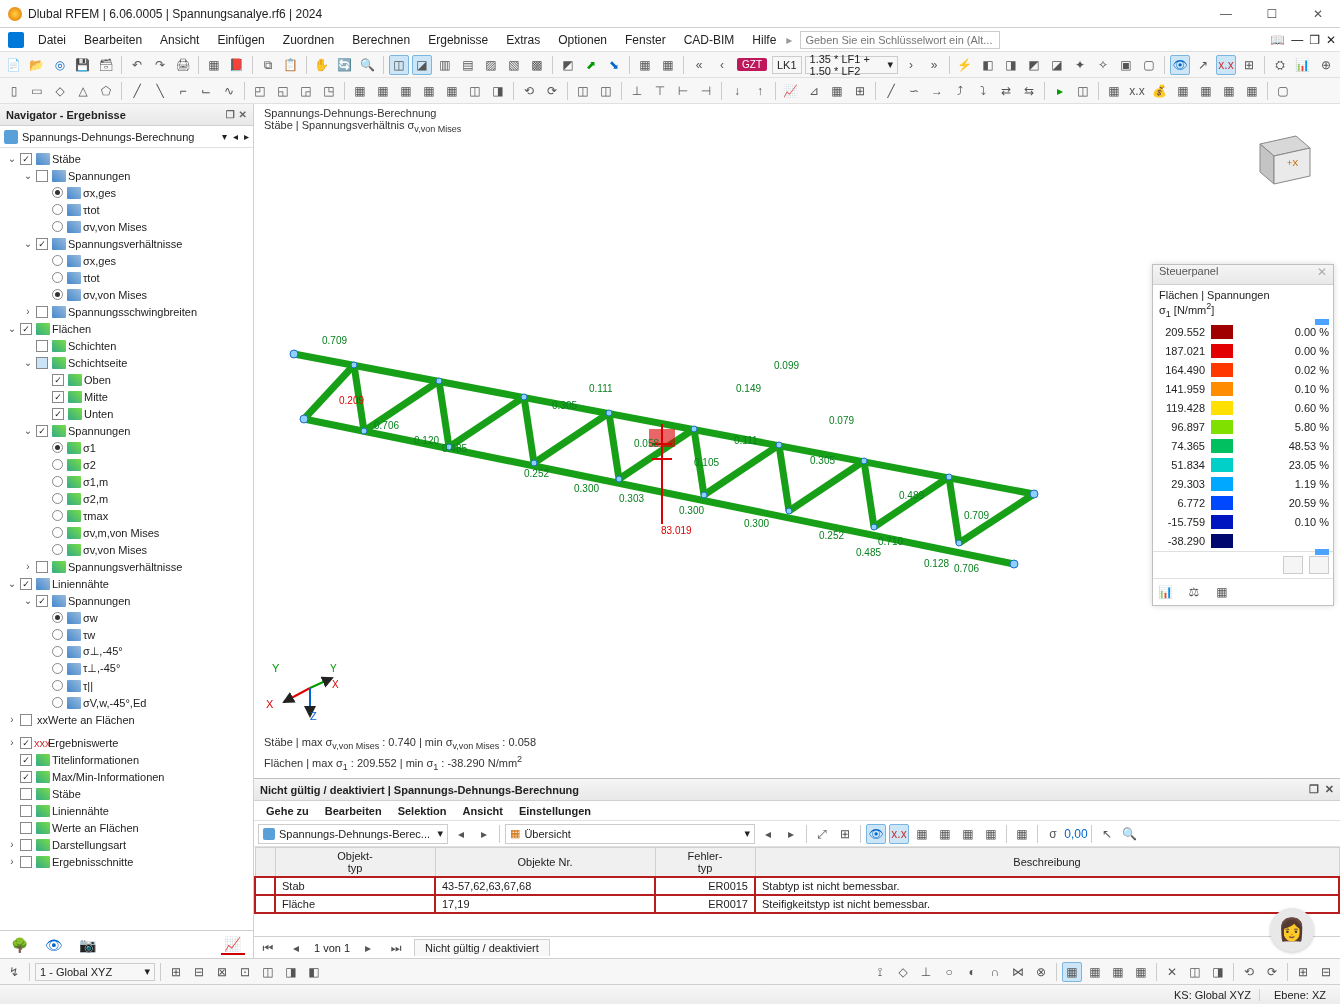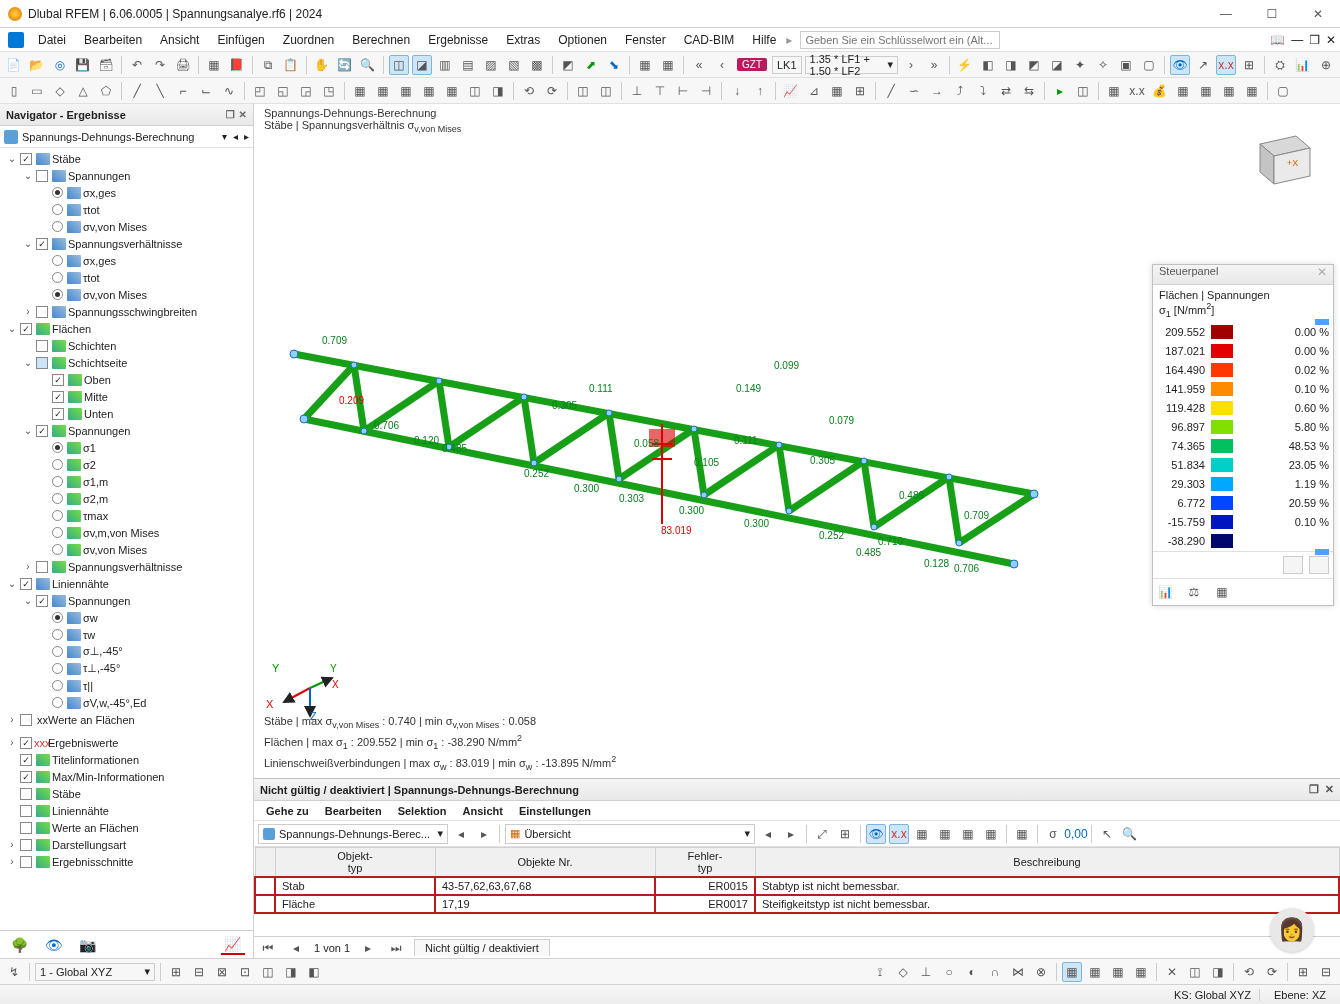--- a/index.html
+++ b/index.html
@@ -616,21 +616,20 @@
           <text x="58" y="14" fill="#090" font-size="10">Y</text>
         </svg>
         <span class="lx">X</span>
           <span class="ly">Y</span>
           <span class="lz">Z</span>
       </div>
 
       <div class="vp-bot">
         <div>Stäbe | max σ<sub>v,von Mises</sub> : 0.740 | min σ<sub>v,von Mises</sub> : 0.058</div>
         <div>Flächen | max σ<sub>1</sub> : 209.552 | min σ<sub>1</sub> : -38.290 N/mm<sup>2</sup></div>
-        <div>Linienschweißverbindungen | max σ<sub>w</sub> : 83.019 | min σ<sub>w</sub> : -13.895 N/mm<sup>2</sup></div>
       </div>
 
       <div class="cube">
         <svg width="80" height="70">
           <polygon points="20,20 56,12 70,24 34,32" fill="#d8d8d8" stroke="#888"></polygon>
           <polygon points="20,20 34,32 34,60 20,48" fill="#c4c4c4" stroke="#888"></polygon>
           <polygon points="34,32 70,24 70,52 34,60" fill="#eaeaea" stroke="#888"></polygon>
           <text x="47" y="42" font-size="9" fill="#c60">+X</text>
         </svg>
       </div>

